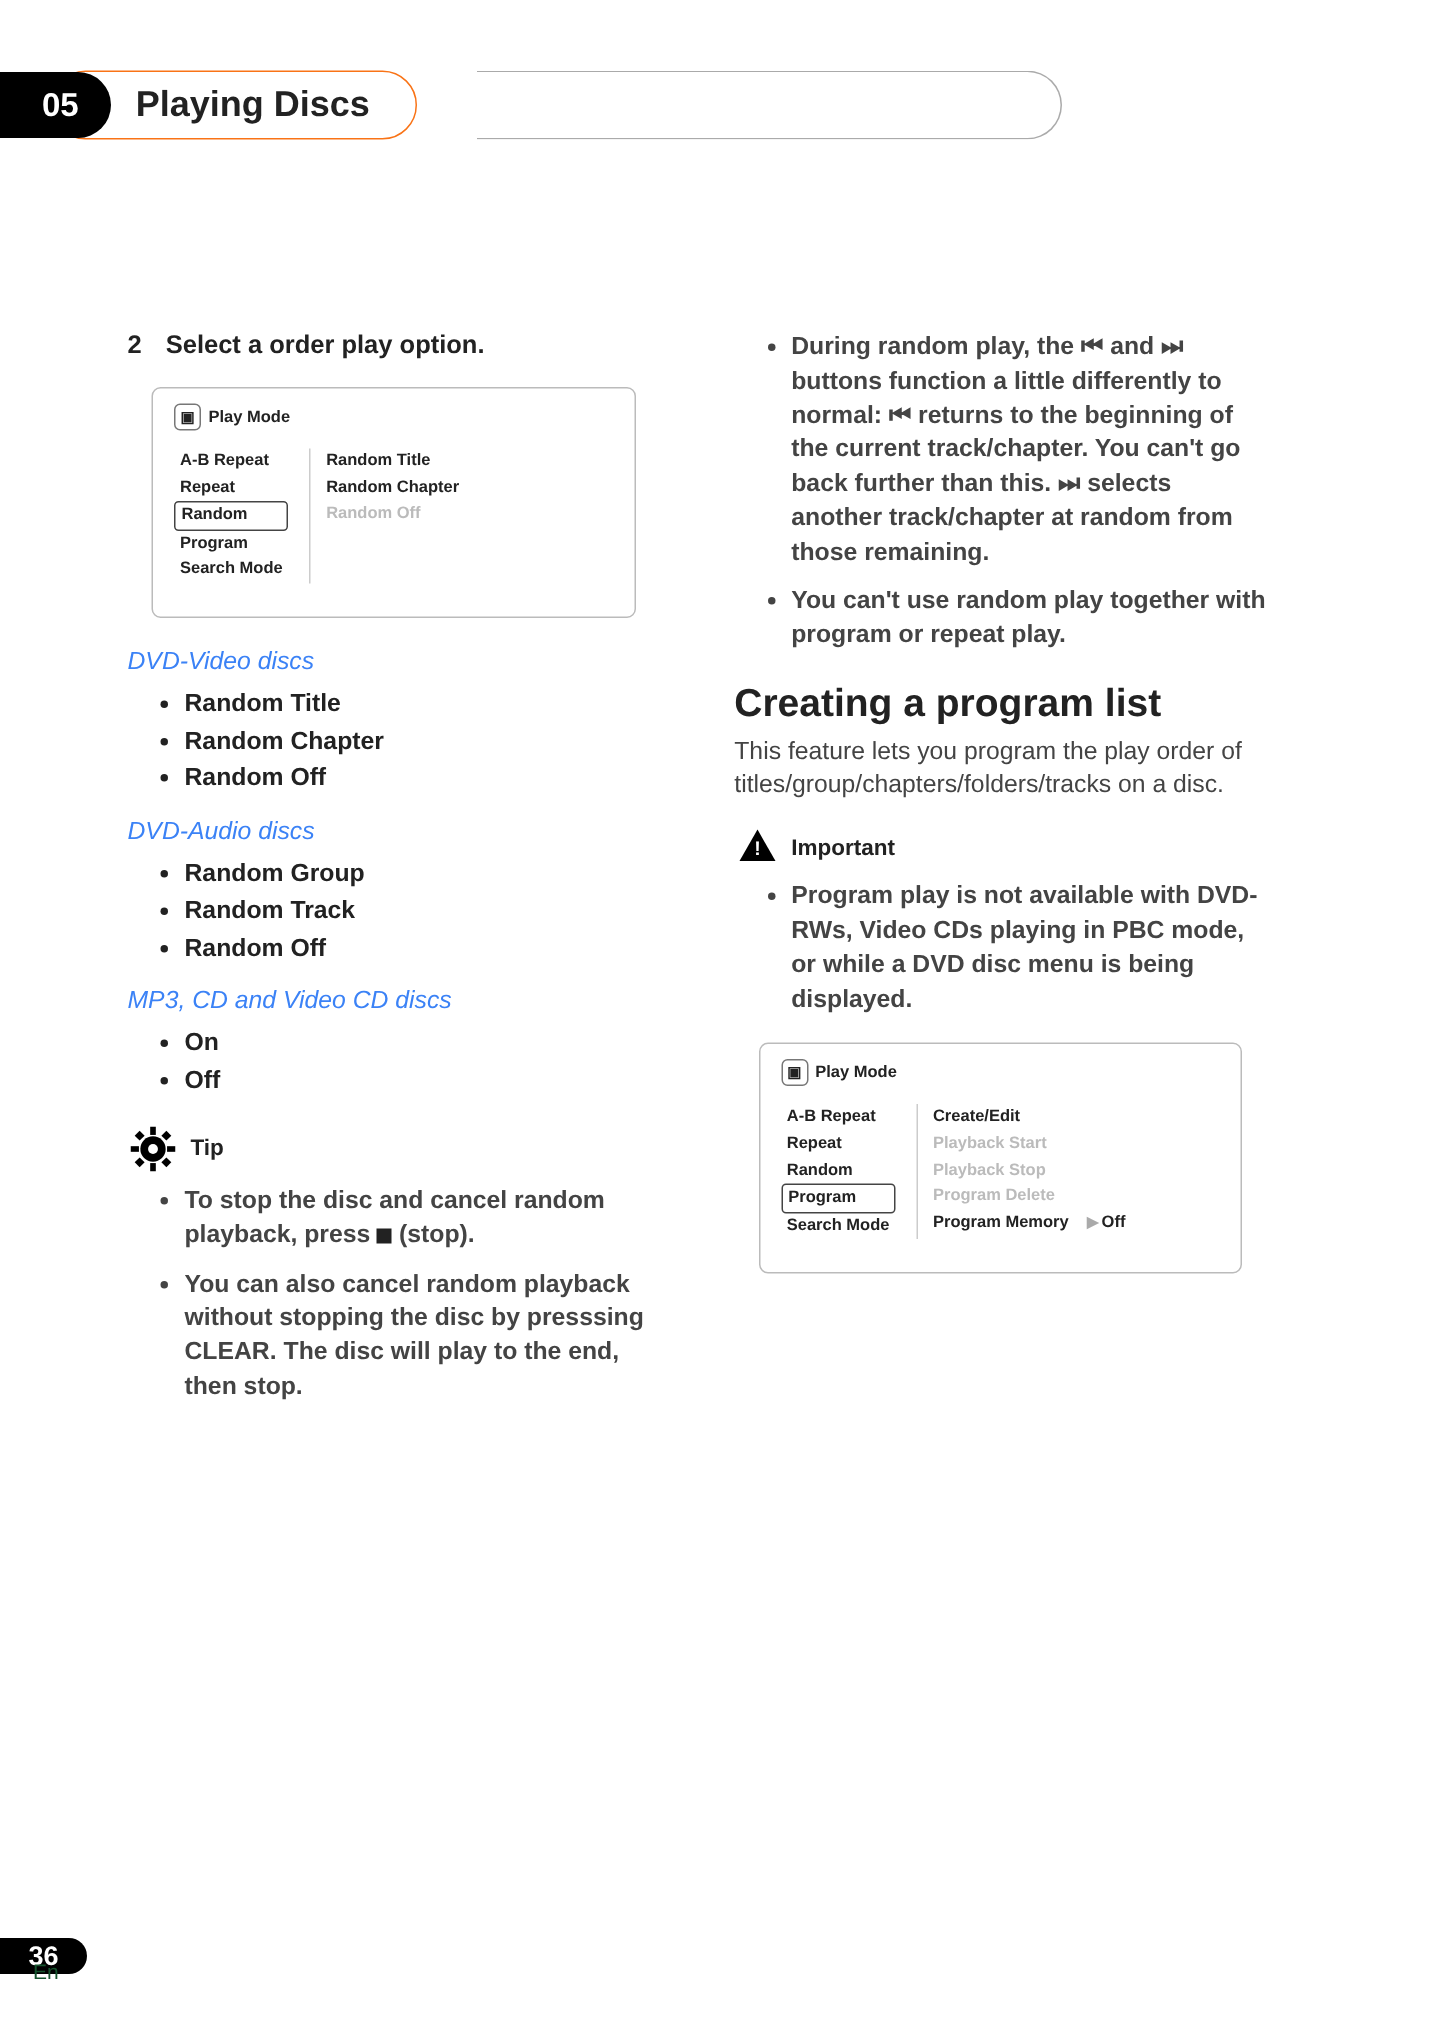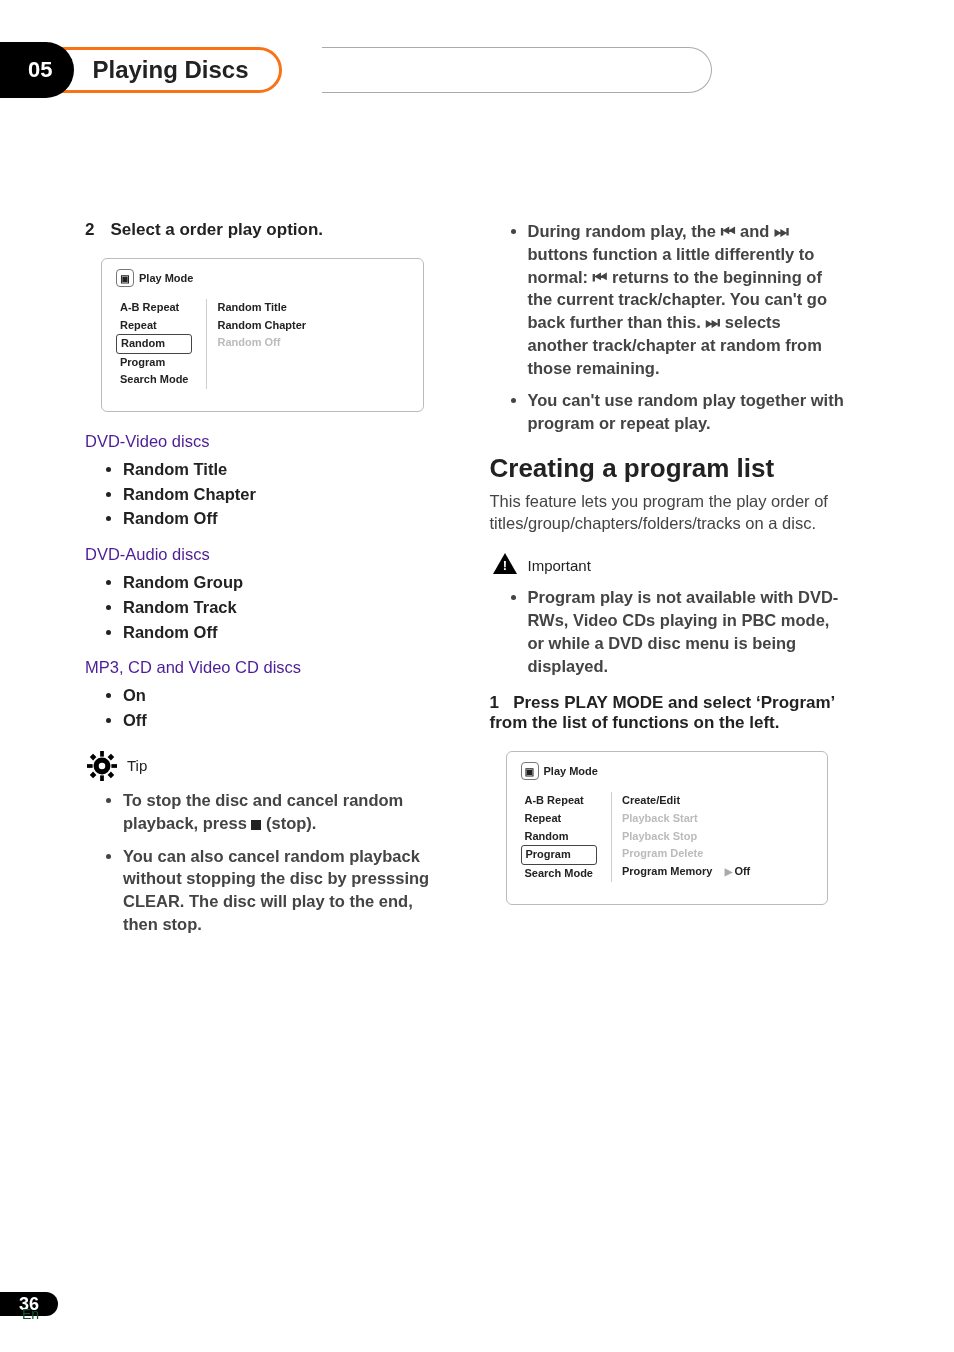--- a/index.html
+++ b/index.html
@@ -1,43 +1,43 @@
 <!DOCTYPE html>
 <html><head>
 <meta charset="utf-8">
 <style>
   * { box-sizing: border-box; margin: 0; padding: 0; }
   body { font-family: Arial, Helvetica, sans-serif; width: 954px; background: #fff; color: #222; }
   .page { position: relative; width: 954px; height: 1352px; padding: 40px 60px 40px 0; }
   .header { display: flex; align-items: center; margin-left: 0; height: 60px; margin-bottom: 120px; }
-  .chapter-badge { background: #000; color: #fff; border-radius: 0 30px 30px 0; height: 56px; display: flex; align-items: center; padding-left: 28px; padding-right: 22px; font-size: 22px; font-weight: bold; position: relative; z-index: 2; }
-  .section-title-wrap { border: 3px solid #f97316; border-radius: 30px; height: 46px; display: flex; align-items: center; padding-left: 55px; padding-right: 30px; margin-left: -40px; position: relative; z-index: 1; font-size: 24px; font-weight: bold; }
+  .chapter-badge { background: #000; color: #fff; border-radius: 0 30px 30px 0; height: 44px; display: flex; align-items: center; padding-left: 28px; padding-right: 22px; font-size: 22px; font-weight: bold; position: relative; z-index: 2; }
+  .section-title-wrap { border: 1px solid #f97316; border-radius: 30px; height: 46px; display: flex; align-items: center; padding-left: 55px; padding-right: 30px; margin-left: -40px; position: relative; z-index: 1; font-size: 24px; font-weight: bold; }
   .bracket-right { border: 1px solid #aaa; border-left: none; border-radius: 0 30px 30px 0; width: 390px; height: 46px; margin-left: 40px; }
   .columns { display: flex; gap: 50px; padding-left: 85px; padding-right: 50px; }
   .col { flex: 1 1 0; }
   .step-head { display: flex; gap: 16px; font-weight: bold; font-size: 17px; margin-bottom: 6px; }
   .body-text { font-size: 16.5px; line-height: 1.35; color: #444; margin-bottom: 14px; }
   .gui-box { border: 1px solid #bbb; border-radius: 6px; padding: 10px 14px 22px 14px; margin: 18px 16px 20px 16px; font-size: 11px; font-weight: bold; }
   .gui-title-row { display: flex; align-items: center; gap: 5px; margin-bottom: 12px; }
   .gui-icon { border: 1px solid #777; width: 18px; height: 18px; display: flex; align-items: center; justify-content: center; border-radius: 4px; font-size: 10px; }
   .gui-cols { display: flex; gap: 14px; }
   .gui-menu { list-style: none; }
   .gui-menu li { padding: 0 4px; line-height: 1.6; }
   .gui-menu li.selected { border: 1px solid #444; border-radius: 3px; }
   .gui-options { list-style: none; border-left: 1px solid #ccc; padding-left: 10px; flex: 1; }
   .gui-options li { line-height: 1.6; }
   .gui-options li.dim { color: #bbb; }
-  .italic-caption { font-size: 16.5px; color: #4c1d95; margin-bottom: 6px; }
+  .italic-caption { font-style: italic; font-size: 16.5px; color: #3b82f6; margin-bottom: 6px; }
   .bold-list { list-style: disc; padding-left: 38px; margin-bottom: 14px; }
   .bold-list li { font-weight: bold; font-size: 16.5px; line-height: 1.5; }
   .plain-list { list-style: disc; padding-left: 38px; }
   .plain-list li { font-size: 16.5px; line-height: 1.38; color: #444; margin-bottom: 10px; font-weight: bold; }
   .icon-row { display: flex; align-items: center; gap: 10px; margin: 18px 0 8px 2px; }
   .gear-icon { width: 30px; height: 30px; }
-  .icon-label { font-weight: normal; font-size: 15px; }
+  .icon-label { font-weight: bold; font-size: 15px; }
   .big-heading { font-size: 26px; font-weight: bold; margin: 18px 0 6px; }
   .footer { position: absolute; left: 0; bottom: 36px; width: 58px; height: 24px; background: #000; color: #fff; border-radius: 0 22px 22px 0; display: flex; align-items: center; justify-content: center; font-weight: bold; font-size: 18px; }
   .footer-lang { position: absolute; left: 22px; bottom: 30px; color: #14532d; font-size: 14px; }
   .glyph { font-family: 'Segoe UI Symbol', Arial; display: inline-block; }
   .stop-sq { display: inline-block; width: 10px; height: 10px; background: #222; vertical-align: -1px; }
   .tri-r { display:inline-block; font-size:10px; color:#aaa; margin-right:2px;}
 </style>
 </head>
 <body>
 
@@ -140,23 +140,20 @@
         <svg width="26" height="26" viewBox="0 0 26 26">
           <polygon points="13,1 25,22 1,22" fill="#000"></polygon>
           <text x="13" y="18" text-anchor="middle" fill="#fff" font-size="13" font-weight="bold">!</text>
         </svg>
         <span class="icon-label">Important</span>
       </div>
       <ul class="plain-list">
         <li>Program play is not available with DVD-RWs, Video CDs playing in PBC mode, or while a DVD disc menu is being displayed.</li>
       </ul>
 
-      <div class="step-head" style="display:block; margin-top:16px;">
-        <span>1</span>&nbsp;&nbsp;&nbsp;<span>Press PLAY MODE and select ‘Program’ from the list of functions on the left.</span>
-      </div>
 
       <div class="gui-box">
         <div class="gui-title-row">
           <span class="gui-icon">▣</span>
           <span>Play Mode</span>
         </div>
         <div class="gui-cols">
           <ul class="gui-menu">
             <li>A-B Repeat</li>
             <li>Repeat</li>

